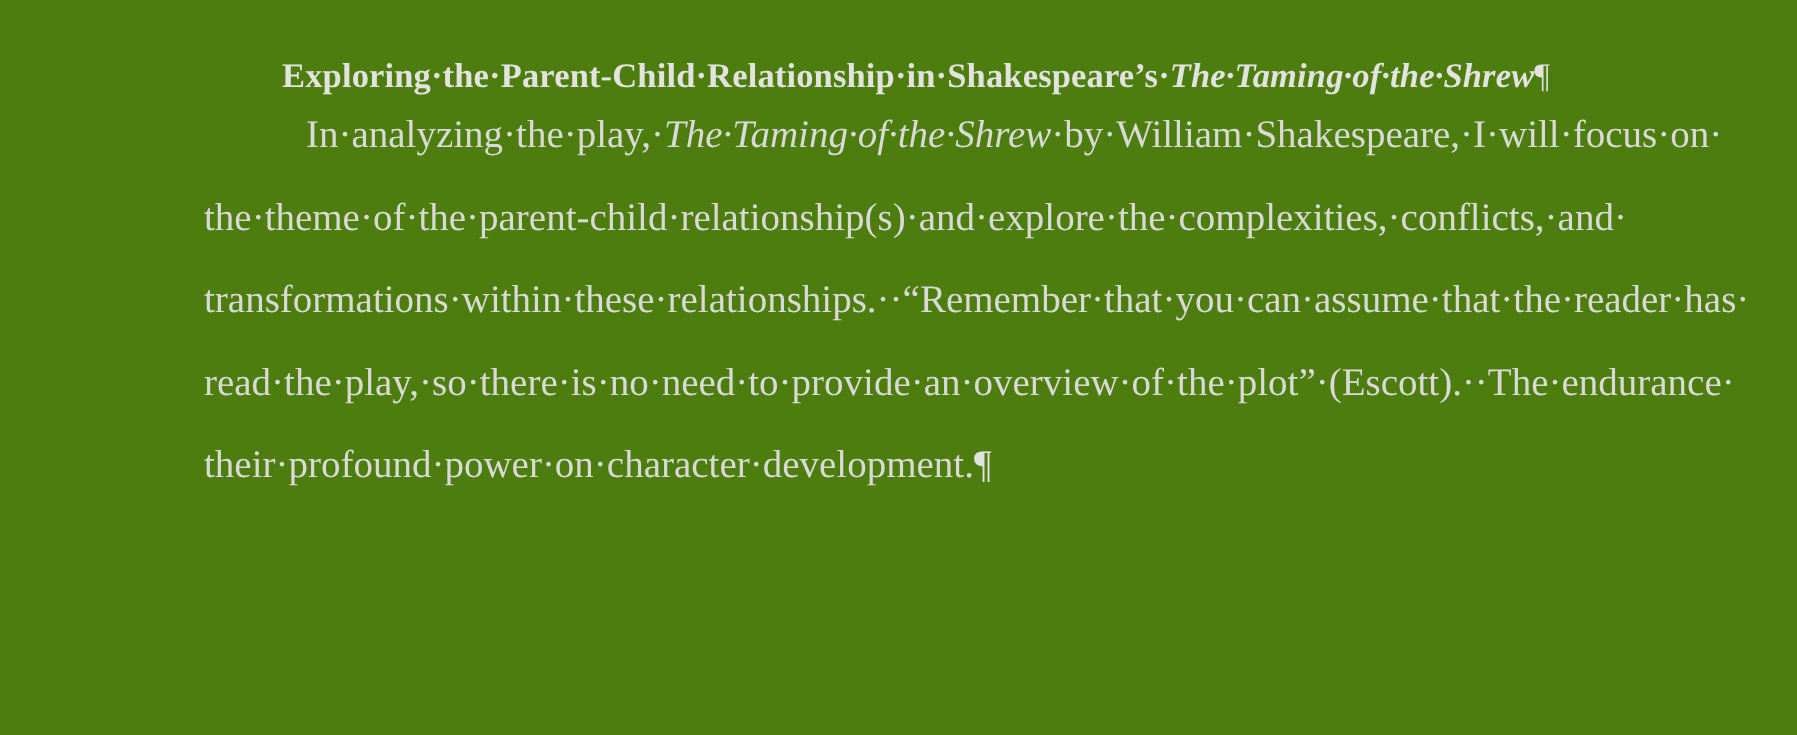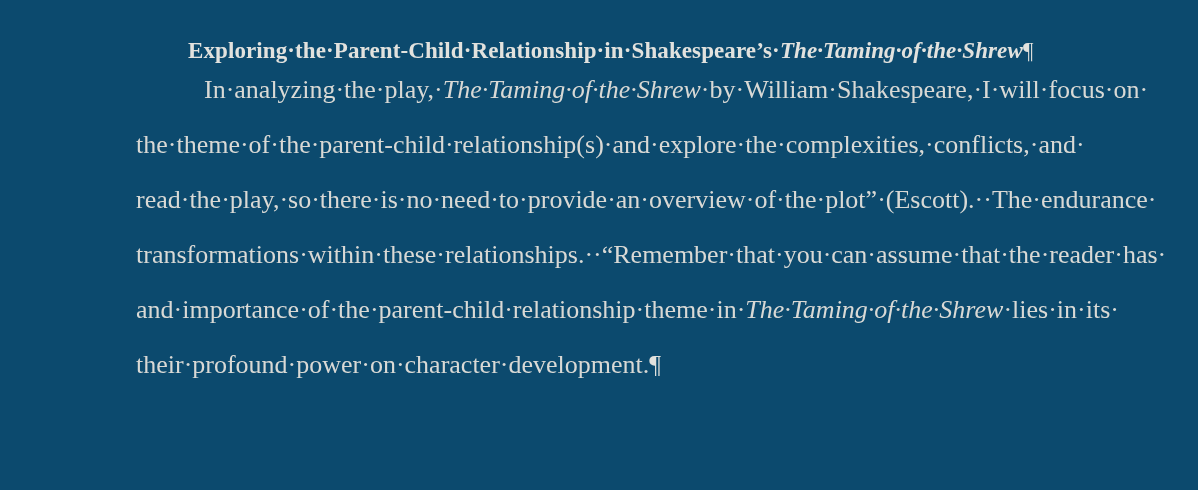--- a/index.html
+++ b/index.html
@@ -14,21 +14,21 @@
     overflow: hidden;
     font-family: "Liberation Serif", "DejaVu Serif", serif;
     color: #d9d9d5;
     -webkit-font-smoothing: antialiased;
   }
 
   #document-page {
     position: relative;
     width: 1198px;
     height: 490px;
-    background: #0c4a6e;
+    background: #4d7c0f;
     box-sizing: border-box;
   }
 
   
   .doc-title {
     position: absolute;
     left: 0;
     top: 12px;
     width: 1198px;
     text-align: center;
@@ -78,19 +78,18 @@
 
 <div id="document-page">
 
   <div class="doc-title">
     <span>Exploring·the·Parent-Child·Relationship·in·Shakespeare’s·</span><span class="bi">The·Taming·of·the·Shrew</span><span class="pilcrow">¶</span>
   </div>
 
   <div class="doc-body">
       <div class="doc-line indented"><span>In·analyzing·the·play,·</span><span class="it">The·Taming·of·the·Shrew</span><span>·by·William·Shakespeare,·I·will·focus·on·</span></div>
       <div class="doc-line"><span>the·theme·of·the·parent-child·relationship(s)·and·explore·the·complexities,·conflicts,·and·</span></div>
+      <div class="doc-line"><span>transformations·within·these·relationships.··“Remember·that·you·can·assume·that·the·reader·has·</span></div>
       <div class="doc-line"><span>read·the·play,·so·there·is·no·need·to·provide·an·overview·of·the·plot”·(Escott).··The·endurance·</span></div>
-      <div class="doc-line"><span>transformations·within·these·relationships.··“Remember·that·you·can·assume·that·the·reader·has·</span></div>
-      <div class="doc-line"><span>and·importance·of·the·parent-child·relationship·theme·in·</span><span class="it">The·Taming·of·the·Shrew</span><span>·lies·in·its·</span></div>
       <div class="doc-line"><span>their·profound·power·on·character·development.</span><span class="pilcrow">¶</span></div>
     </div>
 
 </div>
 
 </body></html>

